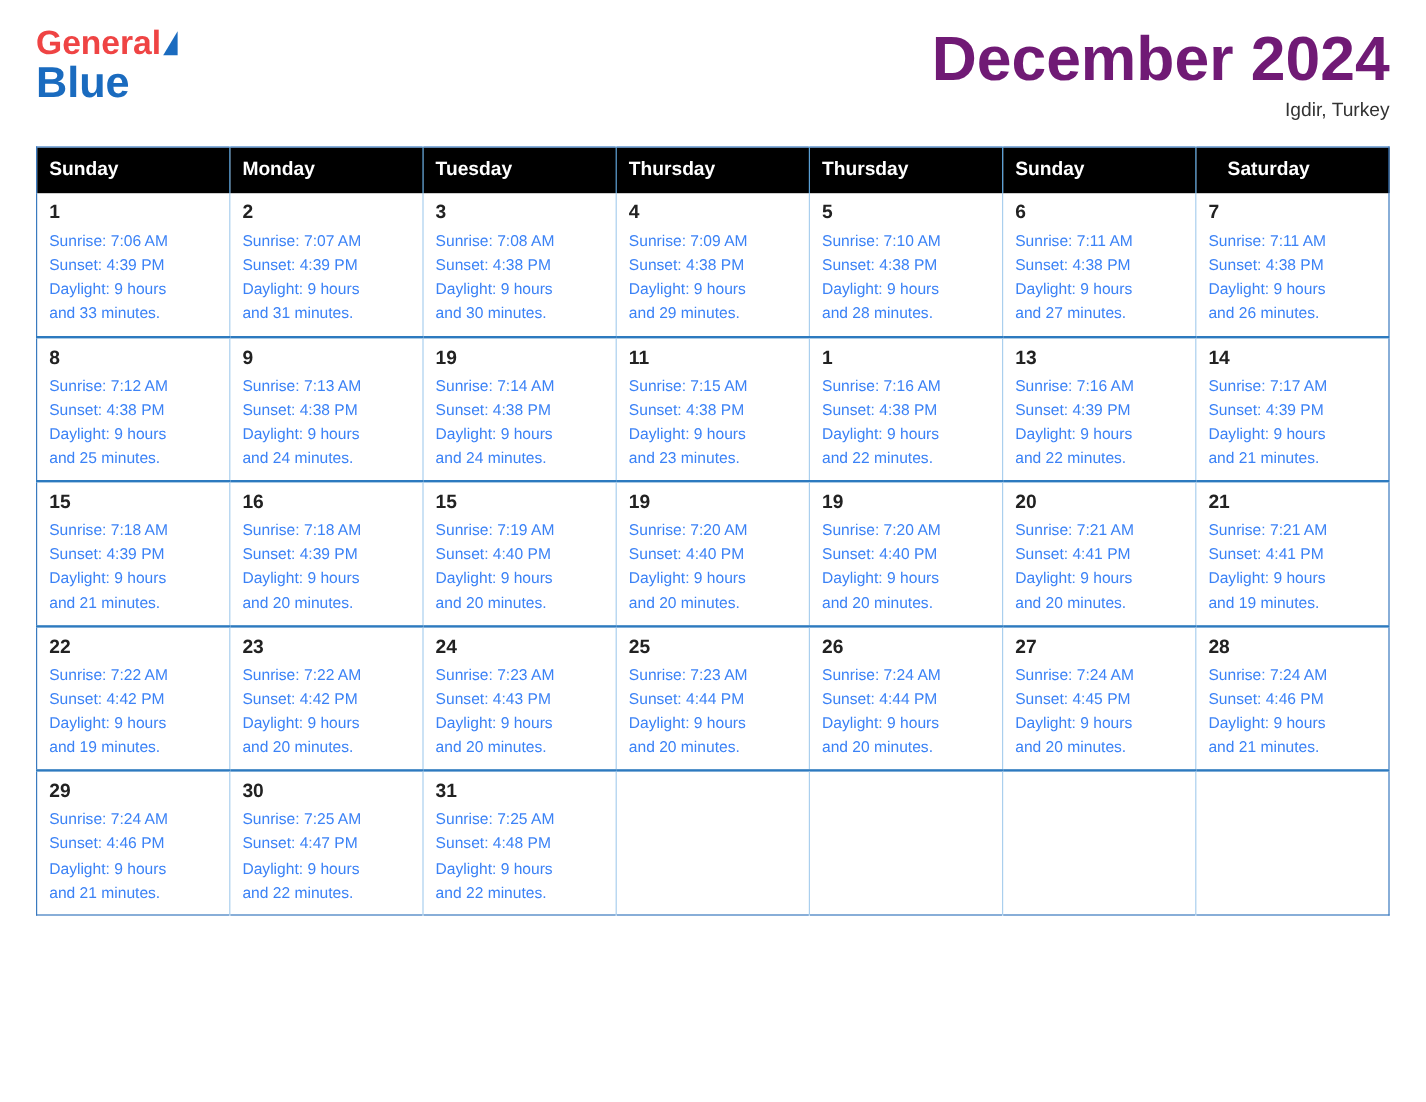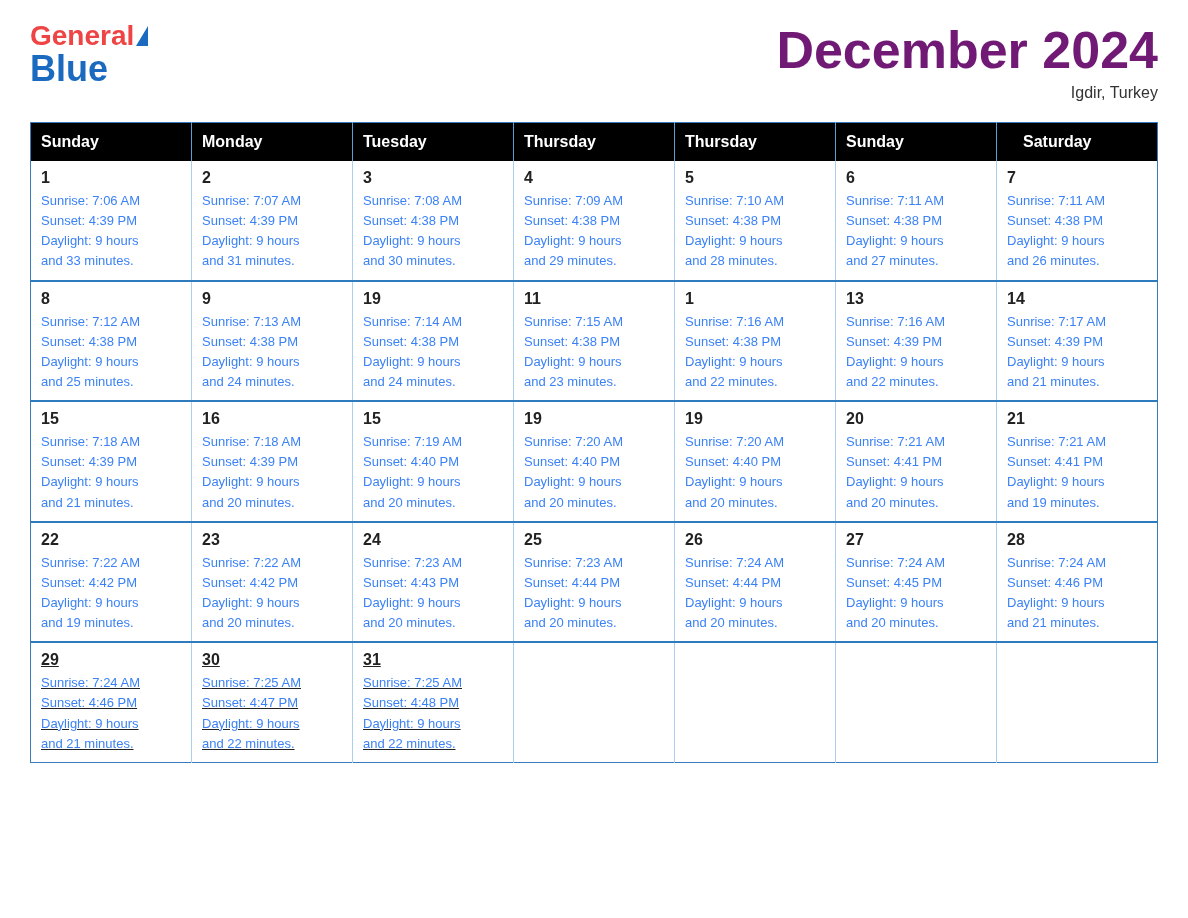--- a/index.html
+++ b/index.html
@@ -82,21 +82,20 @@
       font-size: 13.5px;
       color: #222;
       width: 14.28%;
       min-height: 100px;
     }
     .calendar tbody tr td:last-child {
       border-right: none;
     }
     .calendar tbody tr:last-child td {
       border-bottom: none;
-      text-decoration: underline;
     }
     .day-number {
       font-size: 16px;
       font-weight: bold;
       margin-bottom: 4px;
     }
     .day-info {
       font-size: 13px;
       line-height: 1.55;
       color: #3b82f6;

